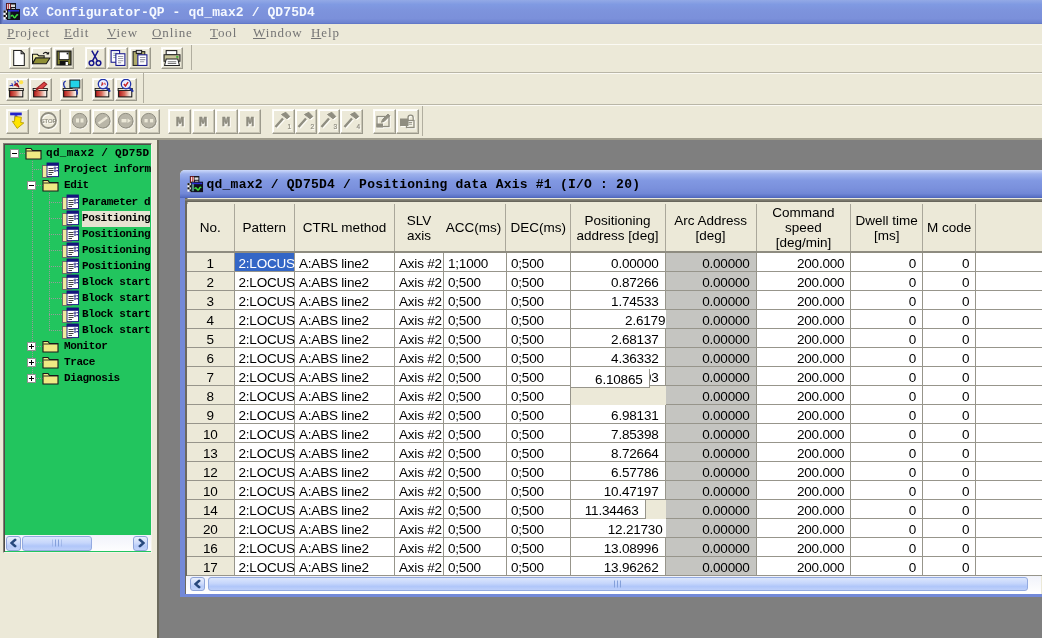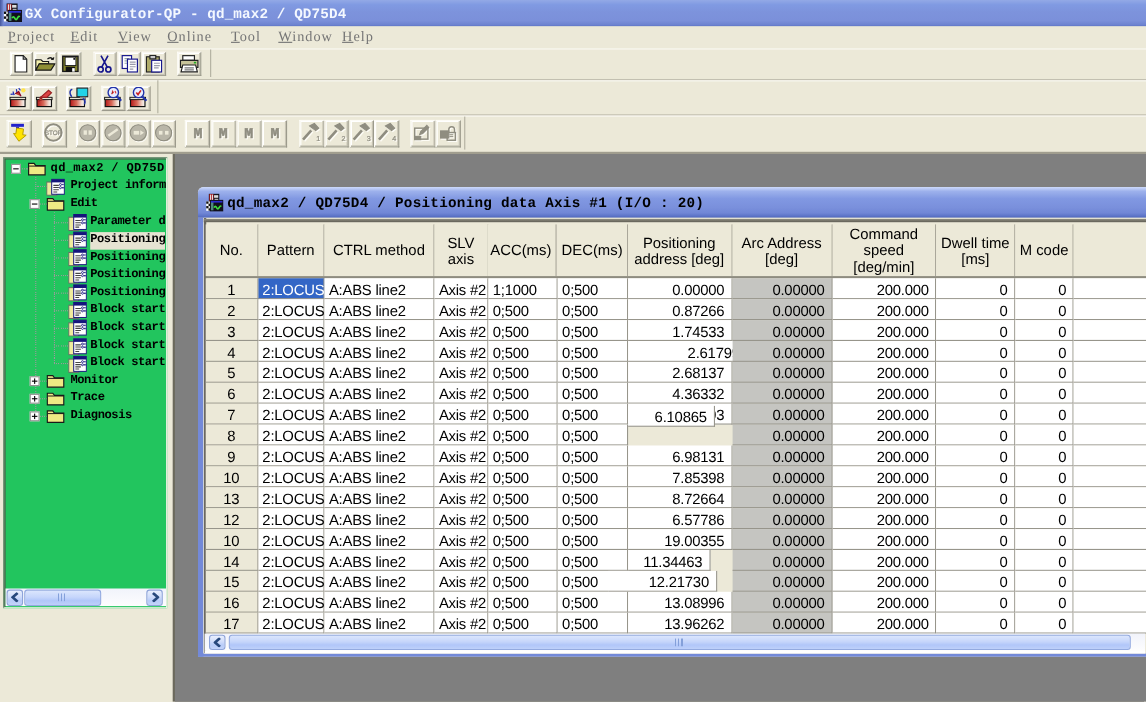--- a/index.html
+++ b/index.html
@@ -838,45 +838,45 @@
       <div class="cell cr" style="left:572.1px;top:263.6px;width:94.79999999999995px;height:19.0px">200.000</div>
       <div class="cell cr" style="left:666.9px;top:263.6px;width:71.60000000000002px;height:19.0px">0</div>
       <div class="cell cr" style="left:738.5px;top:263.6px;width:53.299999999999955px;height:19.0px">0</div>
       <div class="cell cl" style="left:791.8px;top:263.6px;width:66.70000000000005px;height:19.0px"></div>
       <div class="cell cc cbeige" style="left:2.5px;top:282.6px;width:47.5px;height:19.0px">10</div>
       <div class="cell cl" style="left:50.0px;top:282.6px;width:60.5px;height:19.0px">2:LOCUS</div>
       <div class="cell cl" style="left:110.5px;top:282.6px;width:100px;height:19.0px">A:ABS line2</div>
       <div class="cell cl" style="left:210.5px;top:282.6px;width:49px;height:19.0px">Axis #2</div>
       <div class="cell cl" style="left:259.5px;top:282.6px;width:63px;height:19.0px">0;500</div>
       <div class="cell cl" style="left:322.5px;top:282.6px;width:63.5px;height:19.0px">0;500</div>
-      <div class="cell cr" style="left:386.0px;top:282.6px;width:95.0px;height:19.0px">19.00355</div>
+      <div class="cell cr" style="left:386.0px;top:282.6px;width:95.0px;height:19.0px">10.47197</div>
       <div class="cell cr cgray" style="left:481.0px;top:282.6px;width:91.10000000000002px;height:19.0px">0.00000</div>
       <div class="cell cr" style="left:572.1px;top:282.6px;width:94.79999999999995px;height:19.0px">200.000</div>
       <div class="cell cr" style="left:666.9px;top:282.6px;width:71.60000000000002px;height:19.0px">0</div>
       <div class="cell cr" style="left:738.5px;top:282.6px;width:53.299999999999955px;height:19.0px">0</div>
       <div class="cell cl" style="left:791.8px;top:282.6px;width:66.70000000000005px;height:19.0px"></div>
       <div class="cell cc cbeige" style="left:2.5px;top:301.6px;width:47.5px;height:19.0px">14</div>
       <div class="cell cl" style="left:50.0px;top:301.6px;width:60.5px;height:19.0px">2:LOCUS</div>
       <div class="cell cl" style="left:110.5px;top:301.6px;width:100px;height:19.0px">A:ABS line2</div>
       <div class="cell cl" style="left:210.5px;top:301.6px;width:49px;height:19.0px">Axis #2</div>
       <div class="cell cl" style="left:259.5px;top:301.6px;width:63px;height:19.0px">0;500</div>
       <div class="cell cl" style="left:322.5px;top:301.6px;width:63.5px;height:19.0px">0;500</div>
       <div class="cell cr" style="left:386.0px;top:301.6px;width:75px;height:19.0px">11.34463</div>
       <div class="cell cr cgray" style="left:481.0px;top:301.6px;width:91.10000000000002px;height:19.0px">0.00000</div>
       <div class="cell cr" style="left:572.1px;top:301.6px;width:94.79999999999995px;height:19.0px">200.000</div>
       <div class="cell cr" style="left:666.9px;top:301.6px;width:71.60000000000002px;height:19.0px">0</div>
       <div class="cell cr" style="left:738.5px;top:301.6px;width:53.299999999999955px;height:19.0px">0</div>
       <div class="cell cl" style="left:791.8px;top:301.6px;width:66.70000000000005px;height:19.0px"></div>
-      <div class="cell cc cbeige" style="left:2.5px;top:320.6px;width:47.5px;height:19.0px">15</div>
+      <div class="cell cc cbeige" style="left:2.5px;top:320.6px;width:47.5px;height:19.0px">20</div>
       <div class="cell cl" style="left:50.0px;top:320.6px;width:60.5px;height:19.0px">2:LOCUS</div>
       <div class="cell cl" style="left:110.5px;top:320.6px;width:100px;height:19.0px">A:ABS line2</div>
       <div class="cell cl" style="left:210.5px;top:320.6px;width:49px;height:19.0px">Axis #2</div>
       <div class="cell cl" style="left:259.5px;top:320.6px;width:63px;height:19.0px">0;500</div>
       <div class="cell cl" style="left:322.5px;top:320.6px;width:63.5px;height:19.0px">0;500</div>
-      <div class="cell cr" style="left:368px;top:320.6px;width:99px;height:19.0px">12.21730</div>
+      <div class="cell cr" style="left:386.0px;top:320.6px;width:99px;height:19.0px">12.21730</div>
       <div class="cell cr cgray" style="left:481.0px;top:320.6px;width:91.10000000000002px;height:19.0px">0.00000</div>
       <div class="cell cr" style="left:572.1px;top:320.6px;width:94.79999999999995px;height:19.0px">200.000</div>
       <div class="cell cr" style="left:666.9px;top:320.6px;width:71.60000000000002px;height:19.0px">0</div>
       <div class="cell cr" style="left:738.5px;top:320.6px;width:53.299999999999955px;height:19.0px">0</div>
       <div class="cell cl" style="left:791.8px;top:320.6px;width:66.70000000000005px;height:19.0px"></div>
       <div class="cell cc cbeige" style="left:2.5px;top:339.6px;width:47.5px;height:19.0px">16</div>
       <div class="cell cl" style="left:50.0px;top:339.6px;width:60.5px;height:19.0px">2:LOCUS</div>
       <div class="cell cl" style="left:110.5px;top:339.6px;width:100px;height:19.0px">A:ABS line2</div>
       <div class="cell cl" style="left:210.5px;top:339.6px;width:49px;height:19.0px">Axis #2</div>
       <div class="cell cl" style="left:259.5px;top:339.6px;width:63px;height:19.0px">0;500</div>

